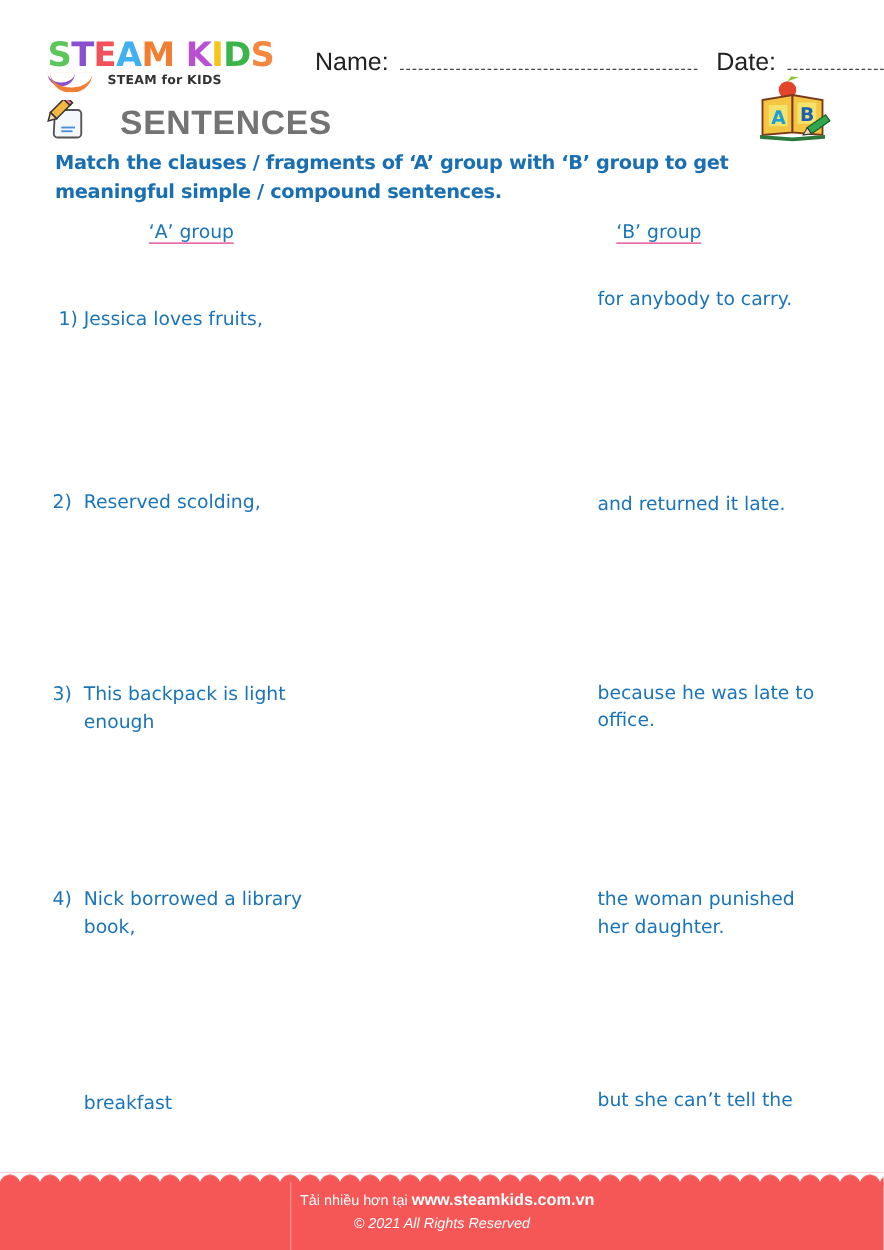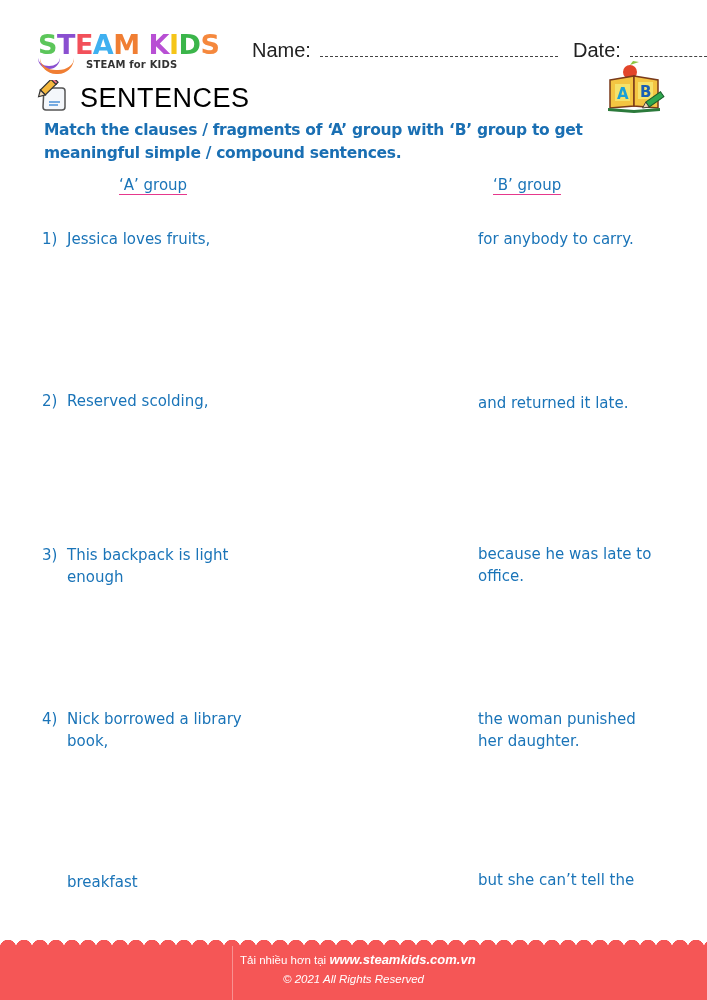--- a/index.html
+++ b/index.html
@@ -15,39 +15,39 @@
                 border-bottom:4px solid #f07e33; border-radius:0 0 30px 30px; }
   .logo-smile2 { position:absolute; left:0px; top:26px; width:22px; height:10px;
                  border-bottom:3px solid #8a4fd0; border-radius:0 0 20px 20px; }
   .logo-sub { position:absolute; left:48px; top:29px; font-size:10px; font-weight:bold; color:#333;
               font-family:"DejaVu Sans", sans-serif; letter-spacing:0.2px; white-space:nowrap; }
   
   .namerow { top:39px; left:252px; font-size:20px; color:#222; white-space:nowrap;text-align:center; }
   .dots { display:inline-block; border-bottom:1px dashed #444; height:10px; vertical-align:baseline; }
   
   .title-icon { left:36px; top:80px; width:32px; height:32px; }
-  .title { left:80px; top:83px; font-size:27px; font-weight:normal; color:#000000; letter-spacing:0.5px;
+  .title { left:96px; top:83px; font-size:27px; font-weight:bold; color:#737373; letter-spacing:0.5px;
            font-family:"Liberation Sans", sans-serif; }
   .book-icon { left:606px; top:60px; width:60px; height:54px; }
   
   .instr { left:44px; top:119px; width:620px; font-size:15.5px; font-weight:bold; color:#1a6fb3;
            line-height:23px; font-family:"DejaVu Sans", sans-serif; letter-spacing:-0.3px; }
   .grp { font-size:15px; color:#1a74b8; font-family:"DejaVu Sans", sans-serif;
          border-bottom:1.5px solid #e6388c; line-height:17px; padding-bottom:0; }
   .item { font-size:15px; color:#1a74b8; font-family:"DejaVu Sans", sans-serif; line-height:22px; }
   .item .num { display:inline-block; width:25px; }
   .item .cont { padding-left:25px; }
   
   .footer { left:0; top:946px; width:707px; height:54px; background:#f55656; }
   .scallop { position:absolute; left:0; top:-8px; width:707px; height:10px;
              background-image: radial-gradient(circle at 8px 10px, #f55656 8px, transparent 8.5px);
              background-size:16px 10px; background-repeat:repeat-x; }
   .fdiv { position:absolute; left:232px; top:0; width:1px; height:54px; background:rgba(255,255,255,0.35); }
   .f1 { position:absolute; left:240px; top:6px; font-size:11.5px; color:#fff; white-space:nowrap; }
-  .f1 b { font-size:13px;font-style:italic; }
+  .f1 b { font-size:13px; }
   .f2 { position:absolute; left:283px; top:27px; font-size:11.5px; color:#fff; font-style:italic; white-space:nowrap;text-align:center; }
 </style>
 </head>
 <body>
 
 <div class="abs logo">
   <div class="logo-word" id="logo-word"><span style="color: rgb(92, 198, 90);">S</span><span style="color: rgb(138, 79, 208);">T</span><span style="color: rgb(242, 80, 90);">E</span><span style="color: rgb(63, 176, 240);">A</span><span style="color: rgb(240, 126, 51);">M</span><span style="color: rgb(255, 255, 255);">&nbsp;</span><span style="color: rgb(184, 79, 212);">K</span><span style="color: rgb(245, 197, 24);">I</span><span style="color: rgb(59, 181, 74);">D</span><span style="color: rgb(245, 136, 61);">S</span></div>
   <div class="logo-smile2"></div>
   <div class="logo-smile"></div>
   <div class="logo-sub">STEAM for KIDS</div>
@@ -90,21 +90,21 @@
       <path d="M40 37 L34 40 L40 43 z" fill="#f3d9b1" stroke="#333" stroke-width="0.8"></path>
     </g>
   </svg>
 </div>
 
 <div class="abs instr">Match the clauses / fragments of ‘A’ group with ‘B’ group to get meaningful simple / compound sentences.</div>
 
 <div class="abs grp" style="left:119px;top:177px;">‘A’ group</div>
 <div class="abs grp" style="left:493px;top:177px;">‘B’ group</div>
 
-<div class="abs item" style="left:42px;top:228px;">
+<div class="abs item" style="left:42px;top:244px;text-align:center;">
   <div><span class="num">1)</span><span>Jessica loves fruits,</span></div>
 </div>
 <div class="abs item" style="left:42px;top:390px;">
   <div><span class="num">2)</span><span>Reserved scolding,</span></div>
 </div>
 <div class="abs item" style="left:42px;top:544px;">
   <div><span class="num">3)</span><span>This backpack is light</span></div>
   <div class="cont">enough</div>
 </div>
 <div class="abs item" style="left:42px;top:708px;">

